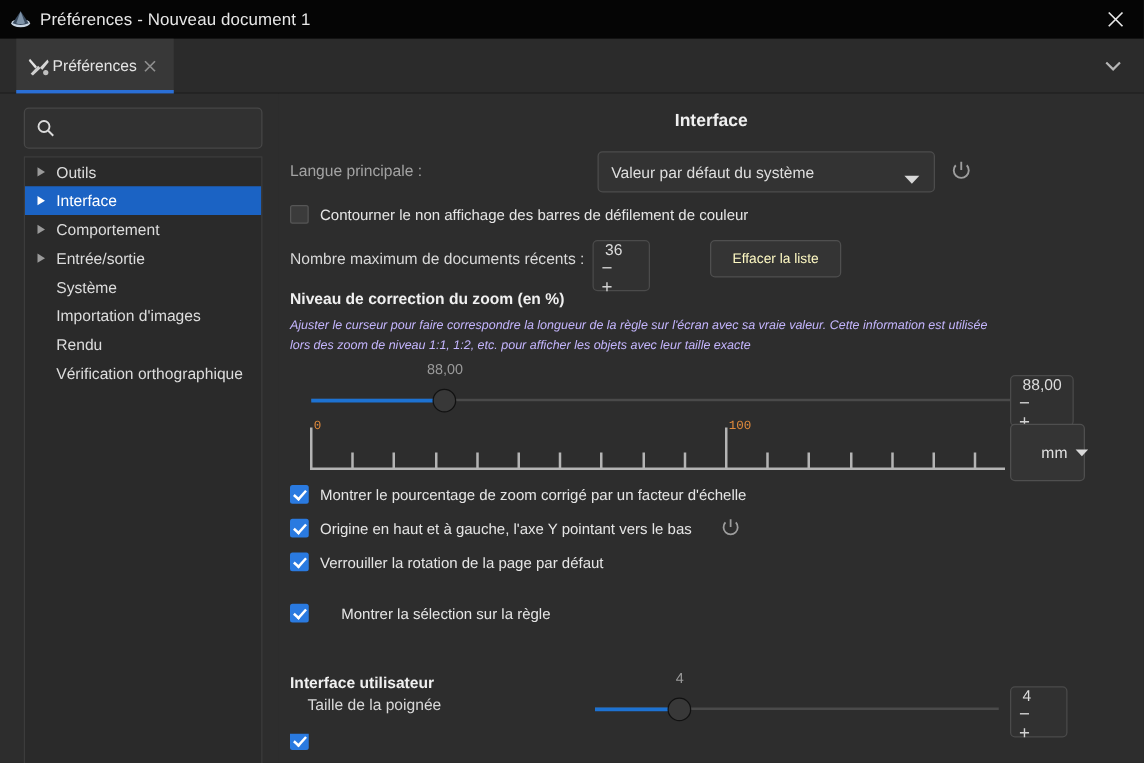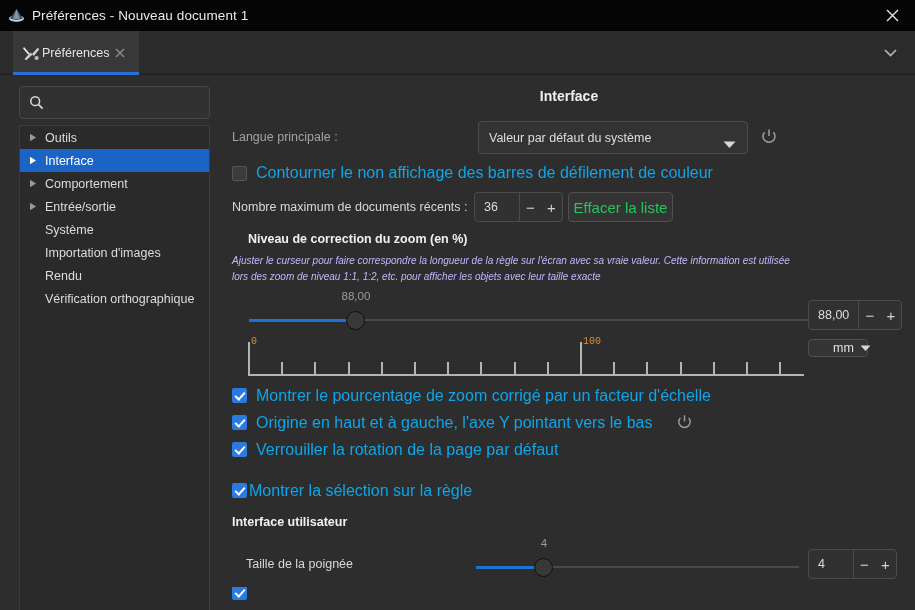--- a/index.html
+++ b/index.html
@@ -138,41 +138,41 @@
     width: 15px; height: 15px; flex: 0 0 15px;
     background: #2a7ae0; border-radius: 2px;
     position: relative;
   }
   .chk-on::after {
     content: ""; position: absolute;
     left: 4.5px; top: 1.5px; width: 4px; height: 8px;
     border: solid #ffffff; border-width: 0 2px 2px 0;
     transform: rotate(42deg);
   }
-  .chk-label { color: #0ea5e9; font-size: 16px; white-space: nowrap; }
+  .chk-label { color: #e5e5e5; font-size: 12px; white-space: nowrap; }
 
   .row-recent { position: absolute; left: 9px; top: 117px; width: 680px; height: 32px; }
   .label-recent { position: absolute; left: 0; top: 8px; color: #d8d8d8; font-size: 12.5px; white-space: nowrap; }
   .spin {
     background: #313131; border: 1px solid #4b4b4b; border-radius: 4px;
-    display: flex; align-items: stretch; height: 30px;
+    display: flex; align-items: stretch; height: 41px; flex-direction: column;
   }
   .spin-val {
     color: #dcdcdc; font-size: 12.5px;
     display: flex; align-items: center;
     padding: 0 9px; min-width: 44px;
   }
   .spin-sep { width: 1px; background: #4b4b4b; }
   .spin-btn {
     width: 21px; display: flex; align-items: center; justify-content: center;
     color: #d2d2d2; font-size: 15px; line-height: 1;
   }
   .btn {
     background: #343434; border: 1px solid #4f4f4f; border-radius: 4px;
-    color: #22c55e; font-size: 15px;
+    color: #fef9c3; font-size: 11px;
     display: flex; align-items: center; justify-content: center;
     font-family: "Liberation Sans", sans-serif;
     text-align: center;
   }
 
   .sec-head {
     position: absolute; color: #f0f0f0; font-size: 12.5px; font-weight: bold;
   }
   .sec-desc {
     position: absolute; color: #c4b5fd; font-size: 10px;
@@ -349,21 +349,21 @@
       <div class="label-recent">Nombre maximum de documents récents :</div>
       <div class="spin" style="position:absolute;left:242px;top:0;">
         <span class="spin-val">36</span>
         <span class="spin-sep"></span>
         <span class="spin-btn">−</span>
         <span class="spin-btn">+</span>
       </div>
       <div class="btn" style="position:absolute;left:336px;top:0;width:105px;height:30px;">Effacer la liste</div>
     </div>
 
-    <div class="sec-head" style="left:25px;top:157px;">Niveau de correction du zoom (en %)</div>
+    <div class="sec-head" style="left:9px;top:157px;">Niveau de correction du zoom (en %)</div>
     <div class="sec-desc" style="left:9px;top:178px;width:672px;">Ajuster le curseur pour faire correspondre la longueur de la règle sur l'écran avec sa vraie valeur. Cette information est utilisée</div>
     <div class="sec-desc" style="left:9px;top:194px;width:672px;">lors des zoom de niveau 1:1, 1:2, etc. pour afficher les objets avec leur taille exacte</div>
 
     <div class="slider" style="left:26px;top:232px;width:563px;">
       <div class="sl-track"></div>
       <div class="sl-fill" id="zoom-fill" style="width: 106.97px;"></div>
       <div class="sl-knob" id="zoom-knob" style="left: 97.47px;"></div>
       <div class="sl-value" id="zoom-slval" style="left: 106.97px;">88,00</div>
     </div>
 
@@ -390,21 +390,21 @@
         <div class="ruler-tick" style="left: 332px; bottom: 0px; height: 34px;"></div>
         <div class="ruler-lbl" style="left: 335px; top: 2px;">100</div>
         <div class="ruler-tick" style="left: 365.2px; bottom: 0px; height: 14px;"></div>
         <div class="ruler-tick" style="left: 398.4px; bottom: 0px; height: 14px;"></div>
         <div class="ruler-tick" style="left: 431.6px; bottom: 0px; height: 14px;"></div>
         <div class="ruler-tick" style="left: 464.8px; bottom: 0px; height: 14px;"></div>
         <div class="ruler-tick" style="left: 498px; bottom: 0px; height: 14px;"></div>
         <div class="ruler-tick" style="left: 531.2px; bottom: 0px; height: 14px;"></div>
       </div>
 
-    <div class="unit-combo" style="left:585px;top:264px;width:60px;height:18px;padding-left:28px;">
+    <div class="unit-combo" style="left:585px;top:264px;width:60px;height:46px;padding-left:28px;">
       <span>mm</span>
       <span>
         <svg width="11" height="7" viewBox="0 0 11 7">
             <path d="M0.5 0.5 L5.5 6 L10.5 0.5 Z" fill="#d8d8d8"></path>
           </svg>
       </span>
     </div>
 
     <div style="position:absolute;left:9px;top:308px;width:672px;" id="chklist">
         <div style="display: flex; align-items: center; gap: 9px; height: 25px; margin-bottom: 2px;">
@@ -418,27 +418,27 @@
             <svg width="17" height="17" viewBox="0 0 18 18">
               <path d="M4.6 4.2 A6 6 0 1 0 13.4 4.2" stroke="#9d9d9d" stroke-width="1.5" fill="none"></path>
               <path d="M9 1.4 L9 8" stroke="#9d9d9d" stroke-width="1.5"></path>
             </svg>
           </span>
         </div>
         <div style="display: flex; align-items: center; gap: 9px; height: 25px; margin-bottom: 16px;">
           <span class="chk-on"></span>
           <span class="chk-label">Verrouiller la rotation de la page par défaut</span>
         </div>
-        <div style="display: flex; align-items: center; gap: 2px; height: 25px; margin-bottom: 20px;">
+        <div style="display: flex; align-items: center; gap: 26px; height: 25px; margin-bottom: 20px;">
           <span class="chk-on"></span>
           <span class="chk-label">Montrer la sélection sur la règle</span>
         </div>
       </div>
 
-    <div class="sec-head" style="left:9px;top:440px;text-align:right;">Interface utilisateur</div>
+    <div class="sec-head" style="left:9px;top:464px;text-align:right;">Interface utilisateur</div>
 
     <div style="position:absolute;left:23px;top:482px;color:#d8d8d8;font-size:12.5px;white-space:nowrap;">Taille de la poignée</div>
 
     <div class="slider" style="left:253px;top:479px;width:323px;">
       <div class="sl-track"></div>
       <div class="sl-fill" id="handle-fill" style="width: 67.83px;"></div>
       <div class="sl-knob" id="handle-knob" style="left: 58.33px;"></div>
       <div class="sl-value" id="handle-slval" style="left: 67.83px;">4</div>
     </div>
 

